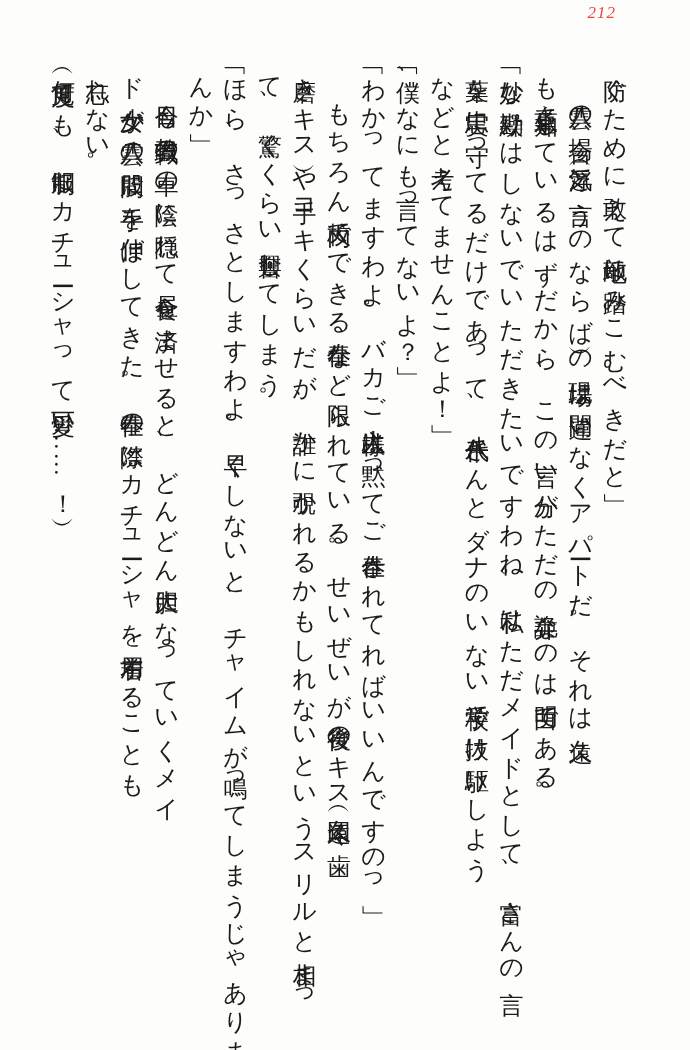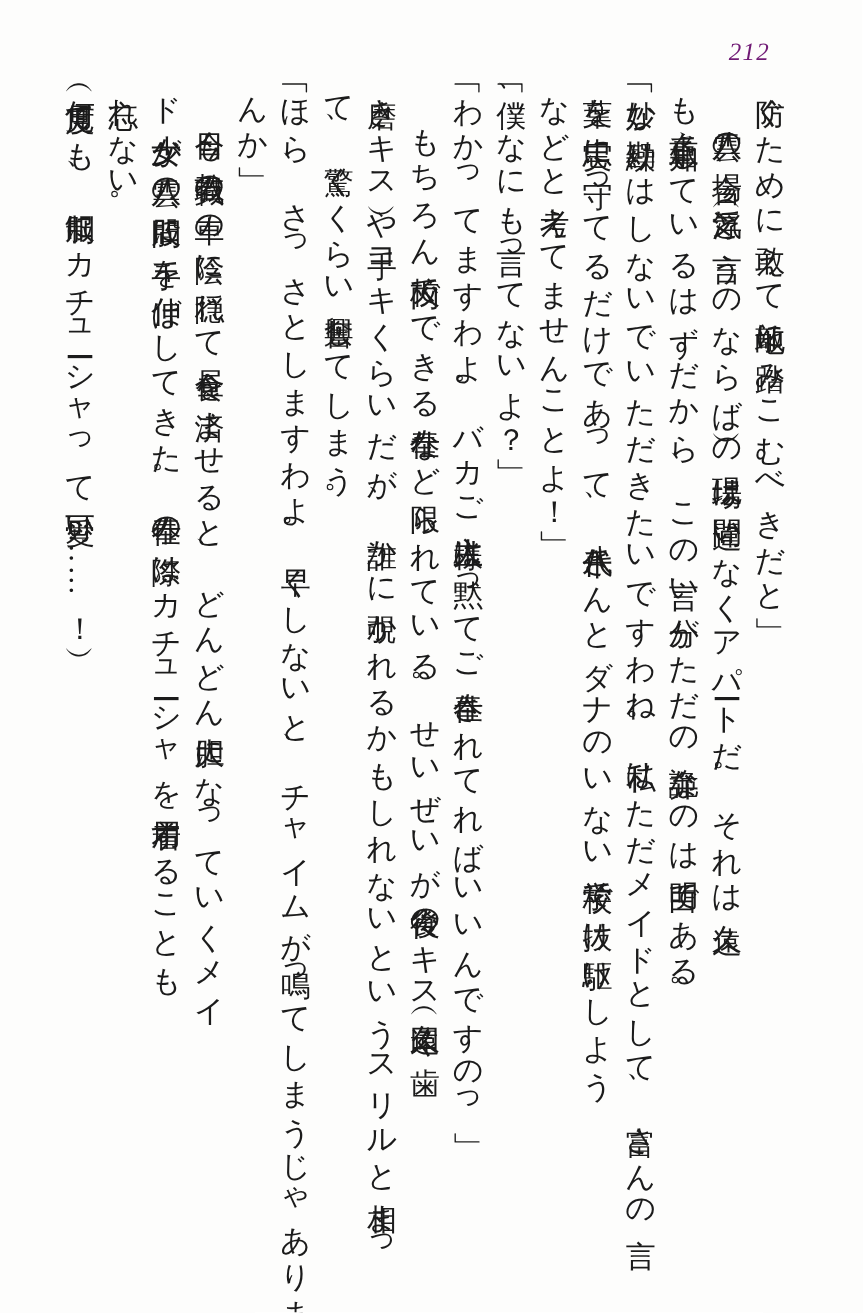--- a/index.html
+++ b/index.html
@@ -13,25 +13,24 @@
     height: 1050px;
     background: #fdfdfc;
     overflow: hidden;
     font-family: "Liberation Serif", "DejaVu Serif", serif;
     color: #1b1b1b;
   }
   .page-number {
     position: absolute;
     top: 3px;
     right: 74px;
-    font-size: 20px;
+    font-size: 17px;
     font-style: italic;
     letter-spacing: 1px;
-    color: #701a75;
-    margin-top: 28px;
+    color: #ef4444;
   }
   .text-area {
     position: absolute;
     top: 60px;
     right: 58px;
     bottom: 6px;
     left: 36px;
     writing-mode: vertical-rl;
     text-orientation: mixed;
     font-size: 24px;

